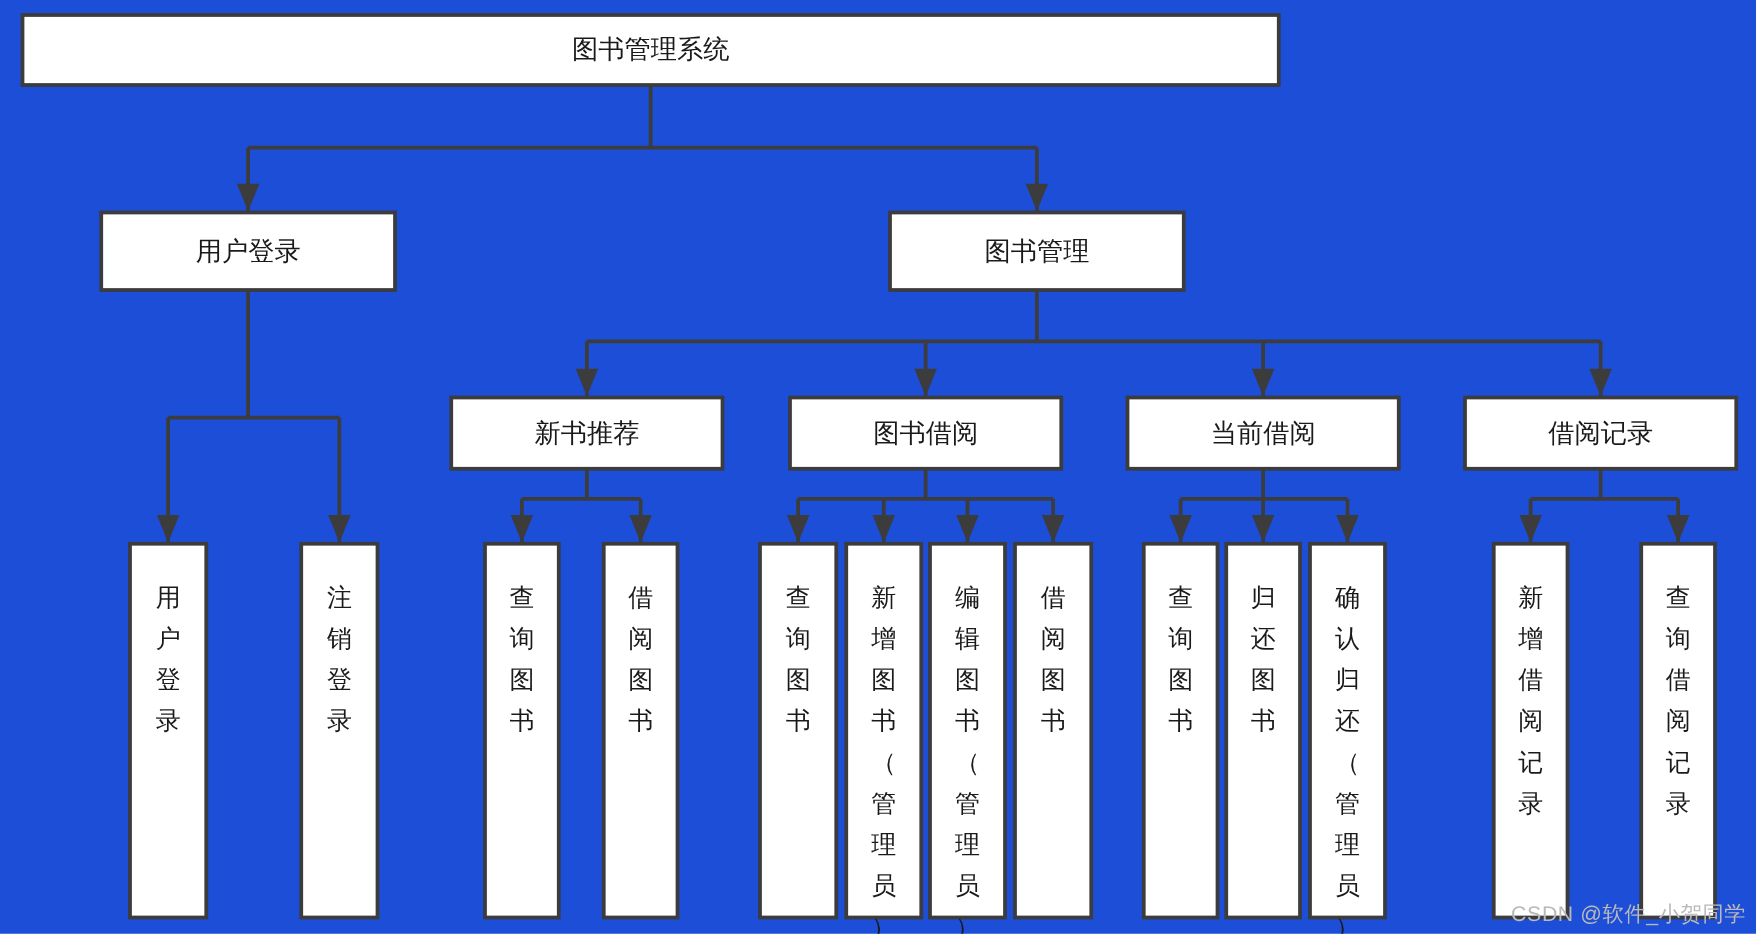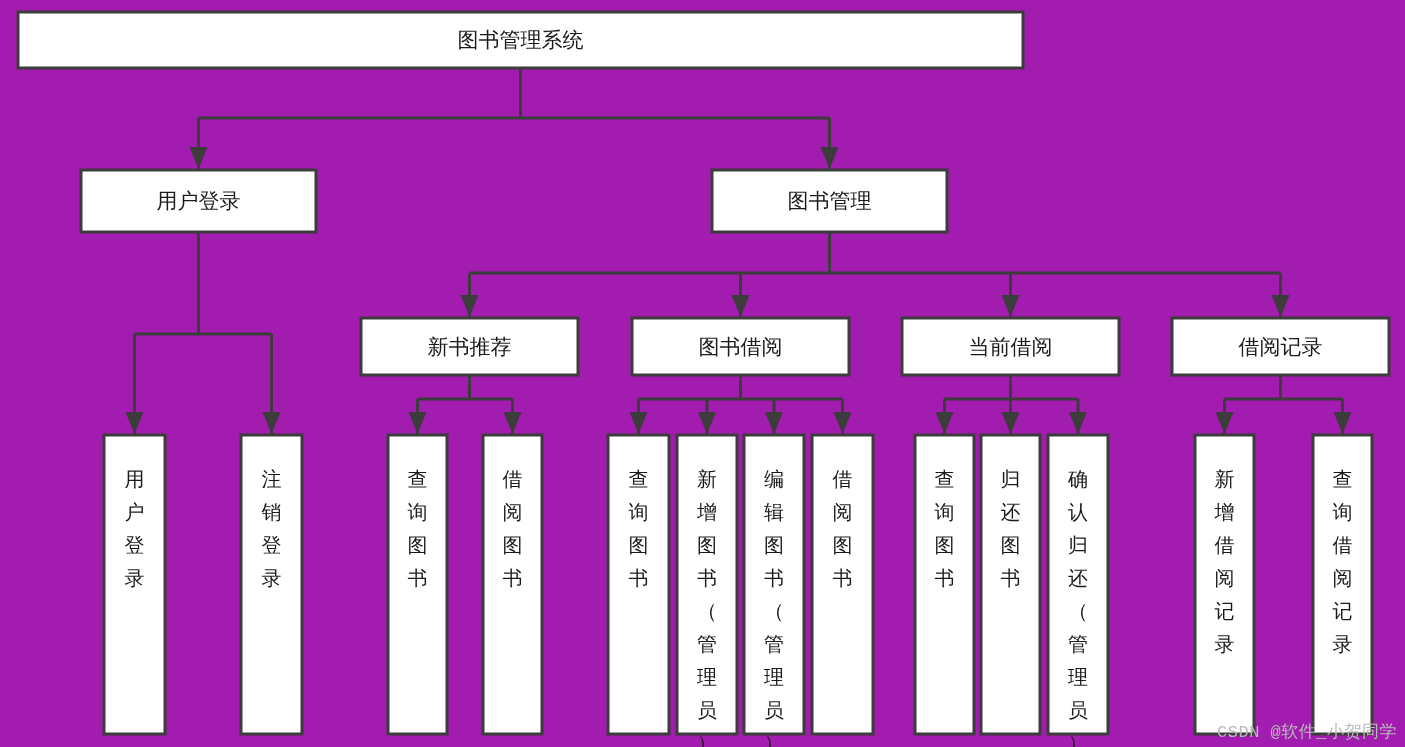--- a/index.html
+++ b/index.html
@@ -11,21 +11,21 @@
   body {
     width: 1405px;
     height: 747px;
     overflow: hidden;
     font-family: "DejaVu Sans", "Liberation Sans", sans-serif;
   }
   #diagram-root {
     position: relative;
     width: 1405px;
     height: 747px;
-    background: #a21caf;
+    background: #1d4ed8;
   }
   svg.diagram-canvas {
     position: absolute;
     left: 0;
     top: 0;
     width: 1405px;
     height: 747px;
     display: block;
   }
   .node-box {
@@ -51,21 +51,21 @@
     dominant-baseline: middle;
     white-space: pre;
   }
   .node-label.vertical-label {
     font-size: 20px;
   }
   .watermark-text {
     position: absolute;
     right: 8px;
     bottom: 4px;
-    font-family: Liberation Mono, monospace;
+    font-family: Liberation Sans, sans-serif;
     font-size: 17px;
     color: #b9b9b9;
     letter-spacing: 0.5px;
     pointer-events: none;
     user-select: none;
   }
 </style>
 </head>
 <body>
 

